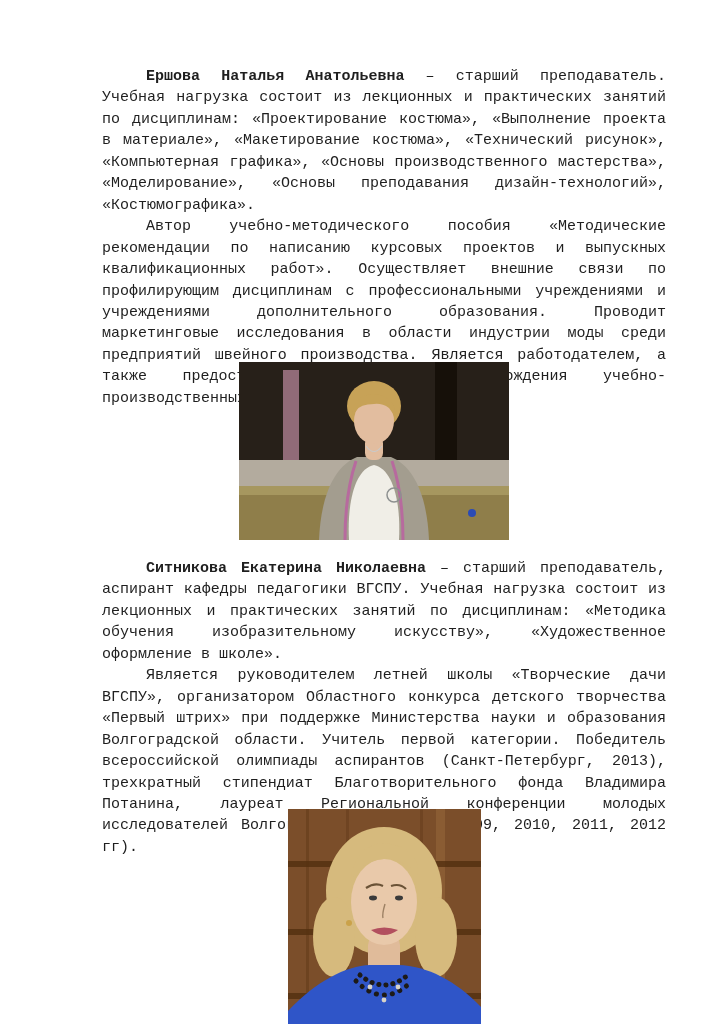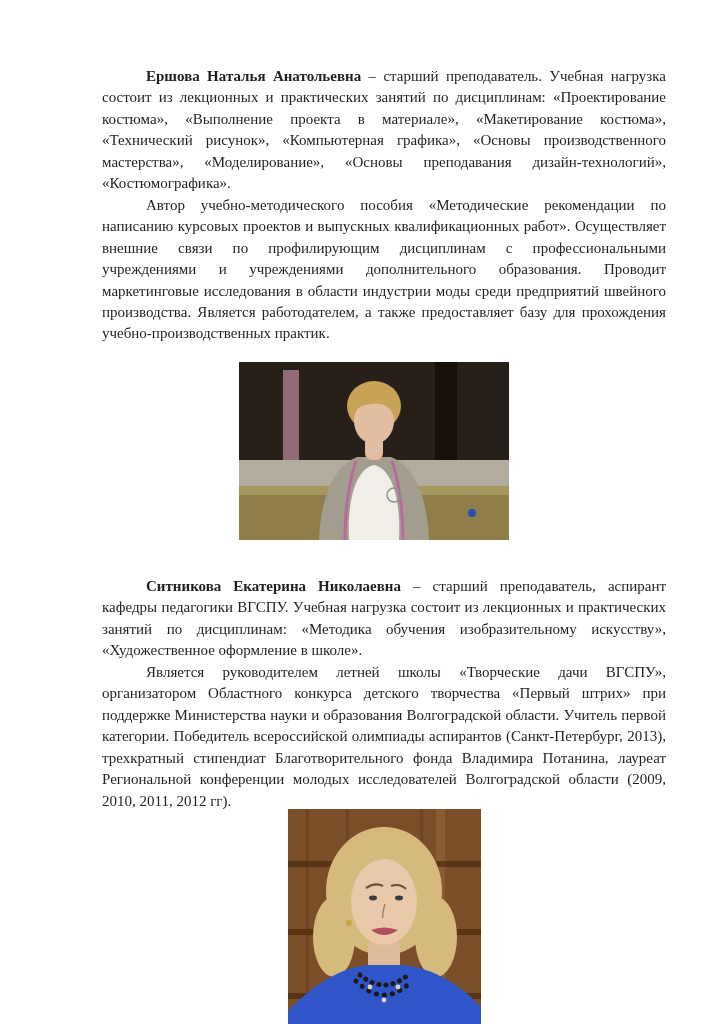--- a/index.html
+++ b/index.html
@@ -1,30 +1,30 @@
 <!DOCTYPE html>
 <html lang="ru"><head>
 <meta charset="utf-8">
 <style>
   html,body { margin:0; padding:0; background:#ffffff; }
   .page {
     position:relative; width:718px; height:1024px;
     background:#ffffff; overflow:hidden;
-    font-family:Liberation Serif, serif;
+    font-family:Liberation Mono, monospace;
     color:#1f1f1f;
   }
   .textblock {
     position:absolute; left:102px; width:564px;
     font-size:15px; line-height:21.45px;
     text-align:justify;
   }
   .textblock p { margin:0; text-indent:44px; }
   .person-name { font-weight:bold; }
   #section1 { top:66px; }
-  #section2 { top:576px; }
+  #section2 { top:558px; }
   .photo { position:absolute; overflow:hidden; }
   #photo1 { left:239px; top:362px; width:270px; height:178px; }
   #photo2 { left:288px; top:809px; width:193px; height:215px; }
   .photo svg { display:block; width:100%; height:100%; }
 </style>
 </head>
 <body>
 
 <div class="page">
 

